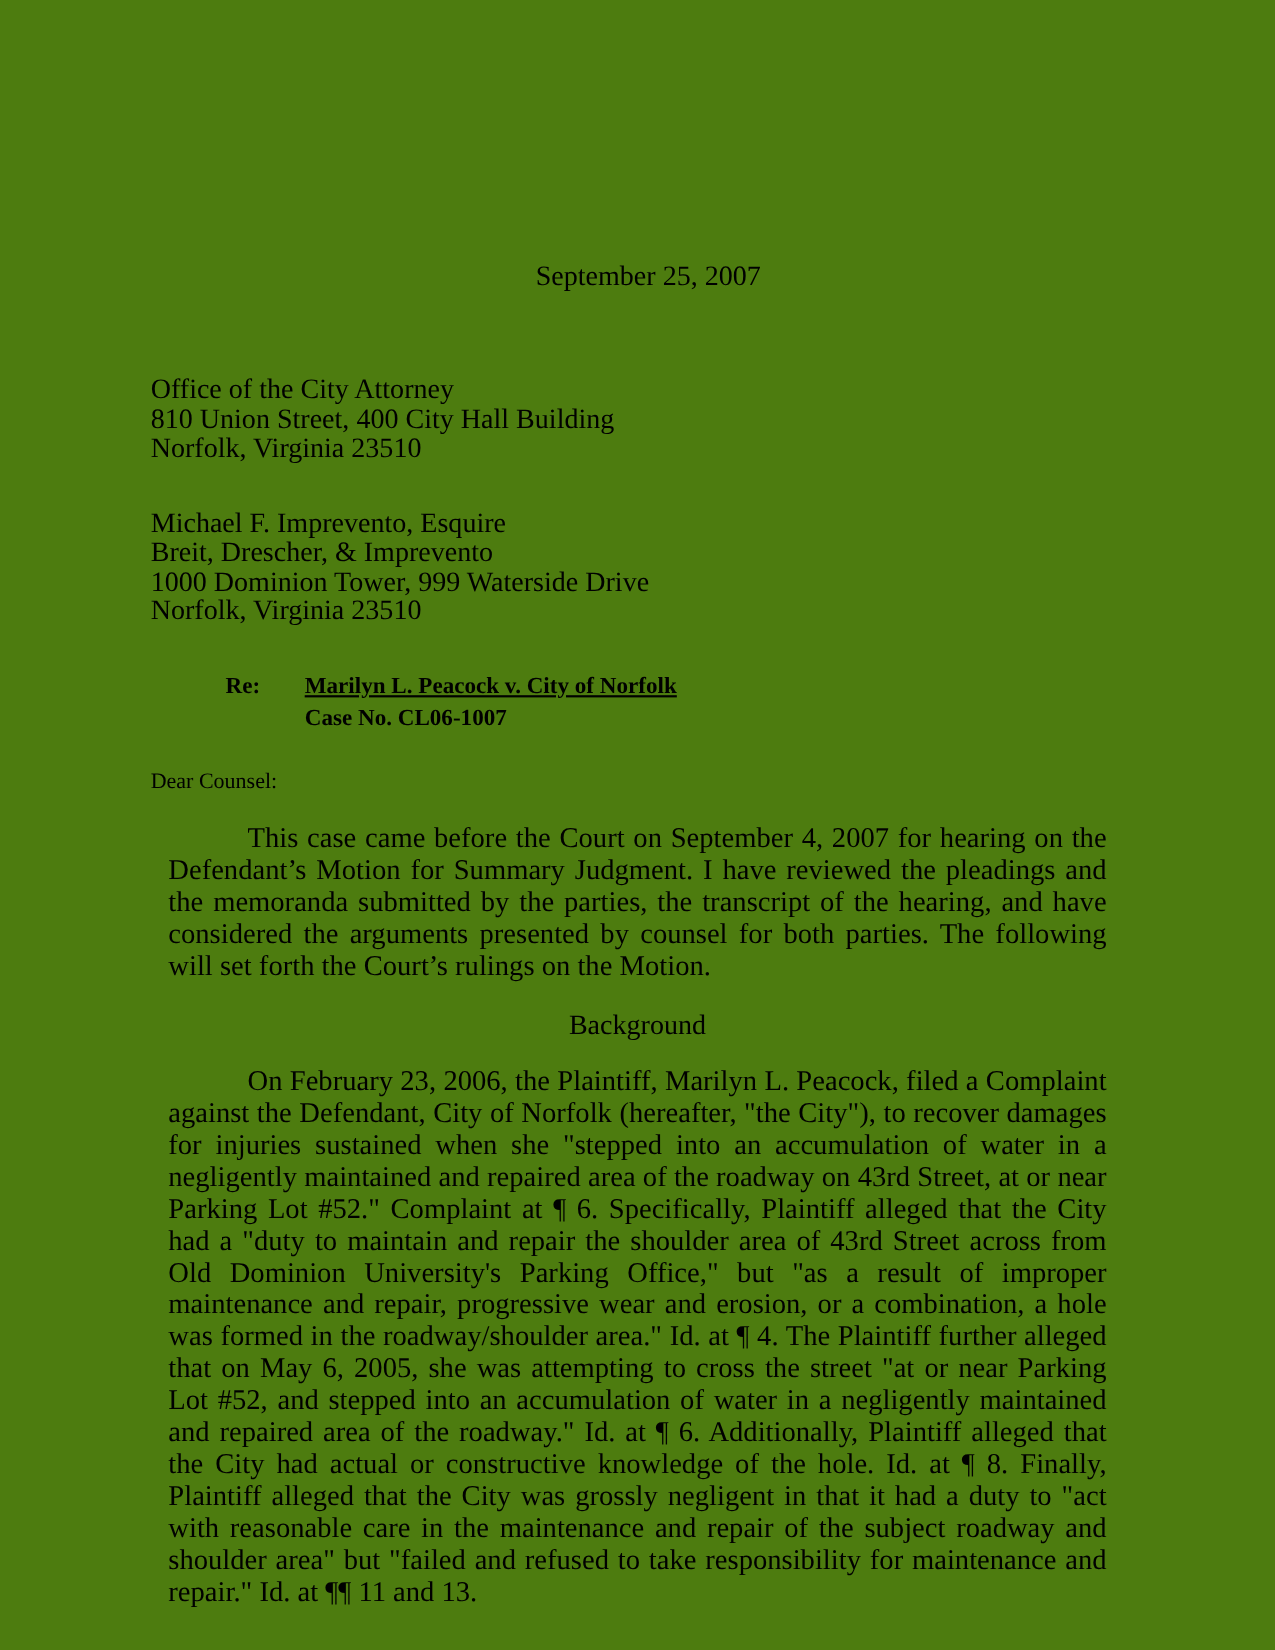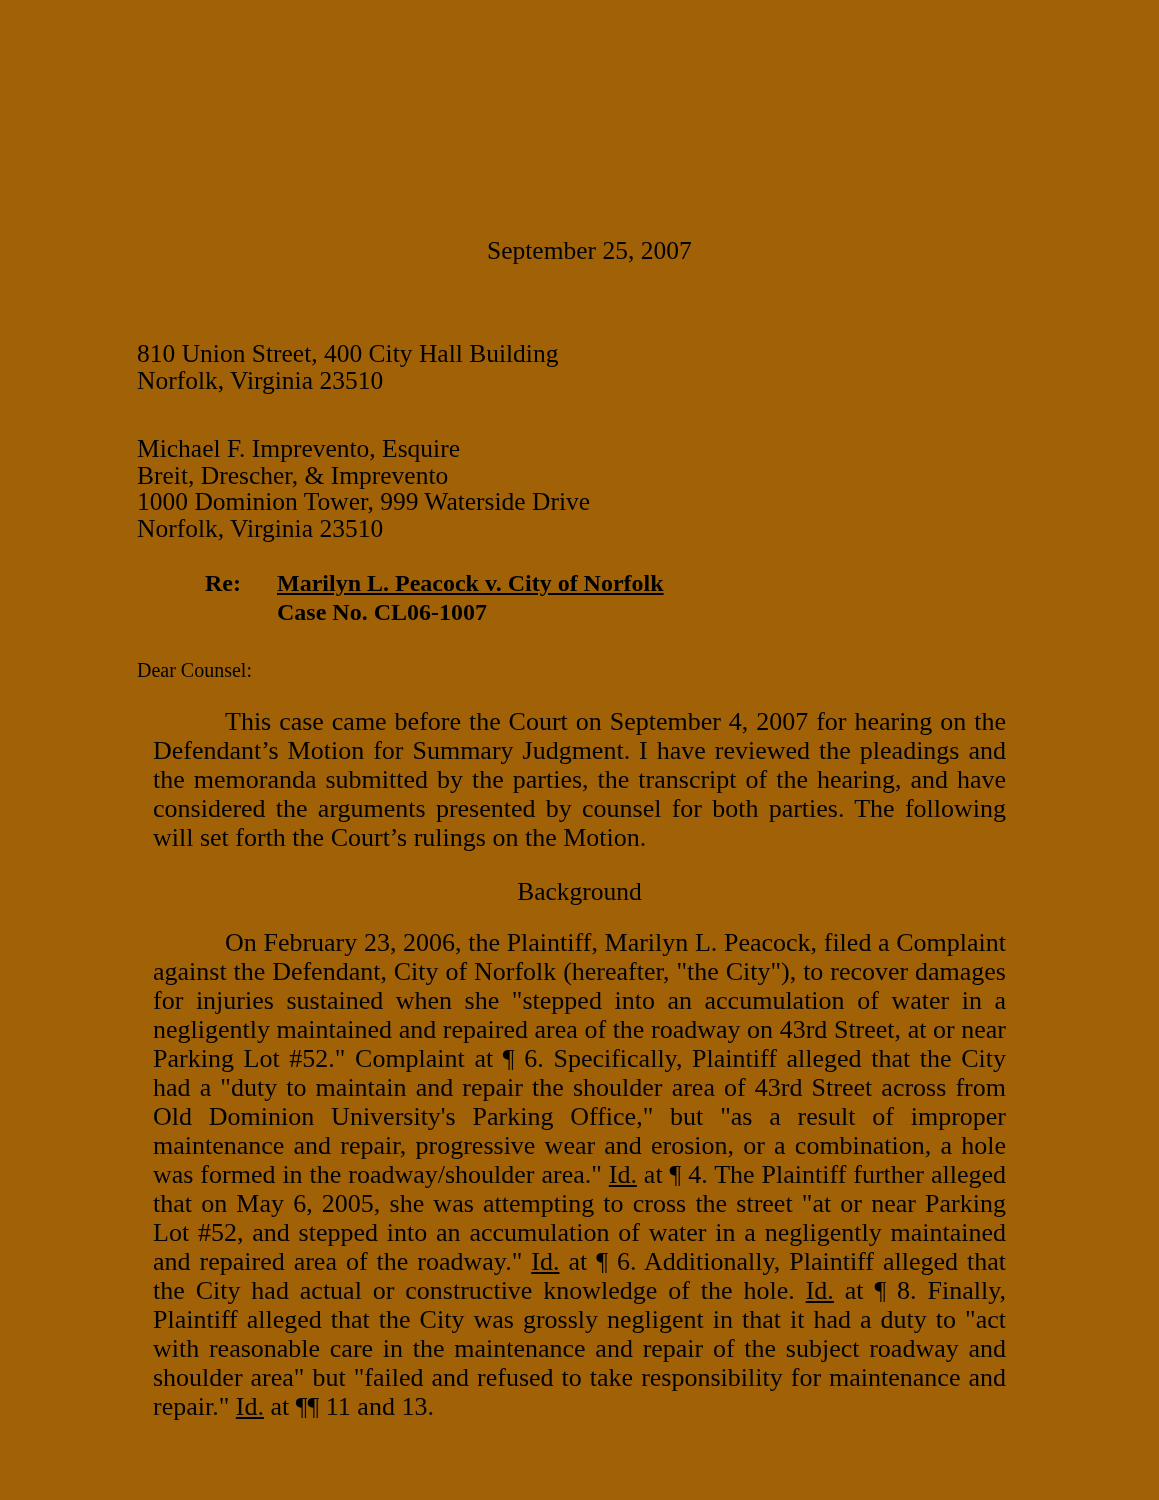--- a/index.html
+++ b/index.html
@@ -9,21 +9,21 @@
     background: #ffffff;
   }
   body {
     font-family: "Liberation Serif", "DejaVu Serif", serif;
     color: #000000;
   }
   #page {
     position: relative;
     width: 1159px;
     height: 1500px;
-    background: #a16207;
+    background: #4d7c0f;
     overflow: hidden;
     box-sizing: border-box;
   }
   
   .content {
     position: absolute;
     left: 137px;
     top: 0;
     width: 885px;
   }
@@ -39,22 +39,22 @@
     font-size: 25.5px;
     line-height: 26.5px;
   }
   .addr-block.second {
     margin-top: 42px;
   }
   .addr-line {
     white-space: nowrap;
   }
   .re-block {
-    margin-top: 27px;
-    font-size: 24px;
+    margin-top: 40px;
+    font-size: 21px;
     line-height: 29px;
     font-weight: bold;
     display: flex;
   }
   .re-label {
     width: 72px;
     flex: 0 0 72px;
     margin-left: 68px;
   }
   .re-body {
@@ -86,32 +86,32 @@
   }
   h2.section-heading {
     margin: 0;
     margin-top: 25px;
     font-size: 25.5px;
     line-height: 29px;
     font-weight: normal;
     text-align: center;
   }
   .u {
-    text-decoration: underline;
   }
 </style>
 </head>
 <body>
 
 <div id="page">
   <div class="content">
 
     <div class="date-line">September 25, 2007</div>
 
     <div class="addr-block first">
+      <div class="addr-line">Office of the City Attorney</div>
       <div class="addr-line">810 Union Street, 400 City Hall Building</div>
       <div class="addr-line">Norfolk, Virginia 23510</div>
     </div>
 
     <div class="addr-block second">
       <div class="addr-line">Michael F. Imprevento, Esquire</div>
       <div class="addr-line">Breit, Drescher, &amp; Imprevento</div>
       <div class="addr-line">1000 Dominion Tower, 999 Waterside Drive</div>
       <div class="addr-line">Norfolk, Virginia 23510</div>
     </div>

